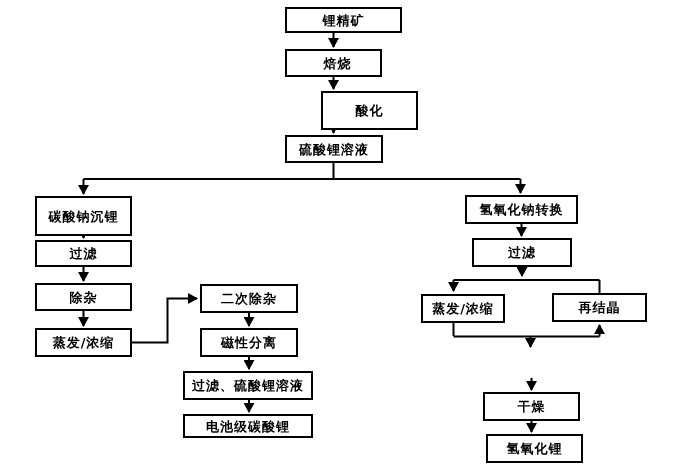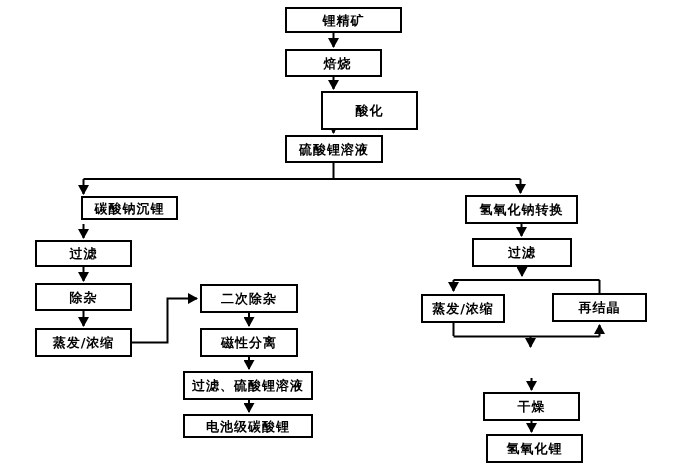--- a/index.html
+++ b/index.html
@@ -76,21 +76,21 @@
       <path d="M531.5 378 V390" marker-end="url(#ah)"></path>
       <path d="M531.5 421 V432" marker-end="url(#ah)"></path>
     </g>
   </svg>
 
   <div class="box" style="left:285px; top:7px;  width:117px;  height:26px;">锂精矿</div>
   <div class="box" style="left:285px; top:49px; width:97px;  height:28px;padding-left:8px;">焙烧</div>
   <div class="box" style="left:285px; top:91px; width:97px;  height:39px;margin-left:36px;">酸化</div>
   <div class="box" style="left:285px; top:135px;width:98px;  height:28px;">硫酸锂溶液</div>
 
-  <div class="box" style="left:35px;  top:196px;width:97px;  height:24px;margin-left:46px;">碳酸钠沉锂</div>
+  <div class="box" style="left:35px;  top:196px;width:97px;  height:40px;">碳酸钠沉锂</div>
   <div class="box" style="left:35px;  top:240px;width:97px;  height:27px;">过滤</div>
   <div class="box" style="left:35px;  top:283px;width:97px;  height:28px;">除杂</div>
   <div class="box" style="left:35px;  top:328px;width:97px;  height:29px;">蒸发/浓缩</div>
 
   <div class="box" style="left:200px; top:284px;width:98px;  height:29px;">二次除杂</div>
   <div class="box" style="left:200px; top:328px;width:98px;  height:29px;">磁性分离</div>
   <div class="box" style="left:183px; top:371px;width:130px; height:29px;">过滤、硫酸锂溶液</div>
   <div class="box" style="left:183px; top:414px;width:130px; height:24px;">电池级碳酸锂</div>
 
   <div class="box" style="left:465px; top:195px;width:113px; height:29px;">氢氧化钠转换</div>

